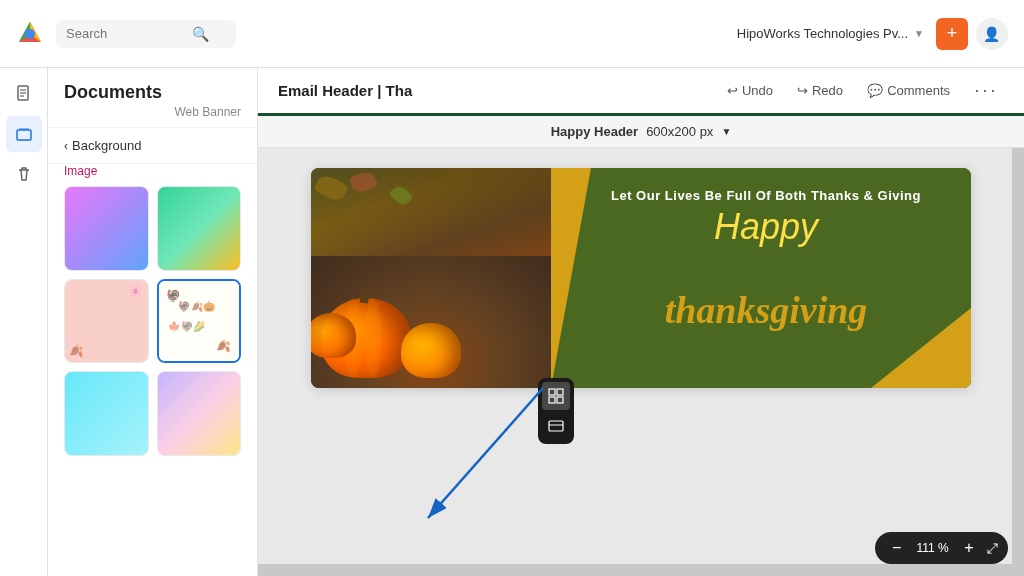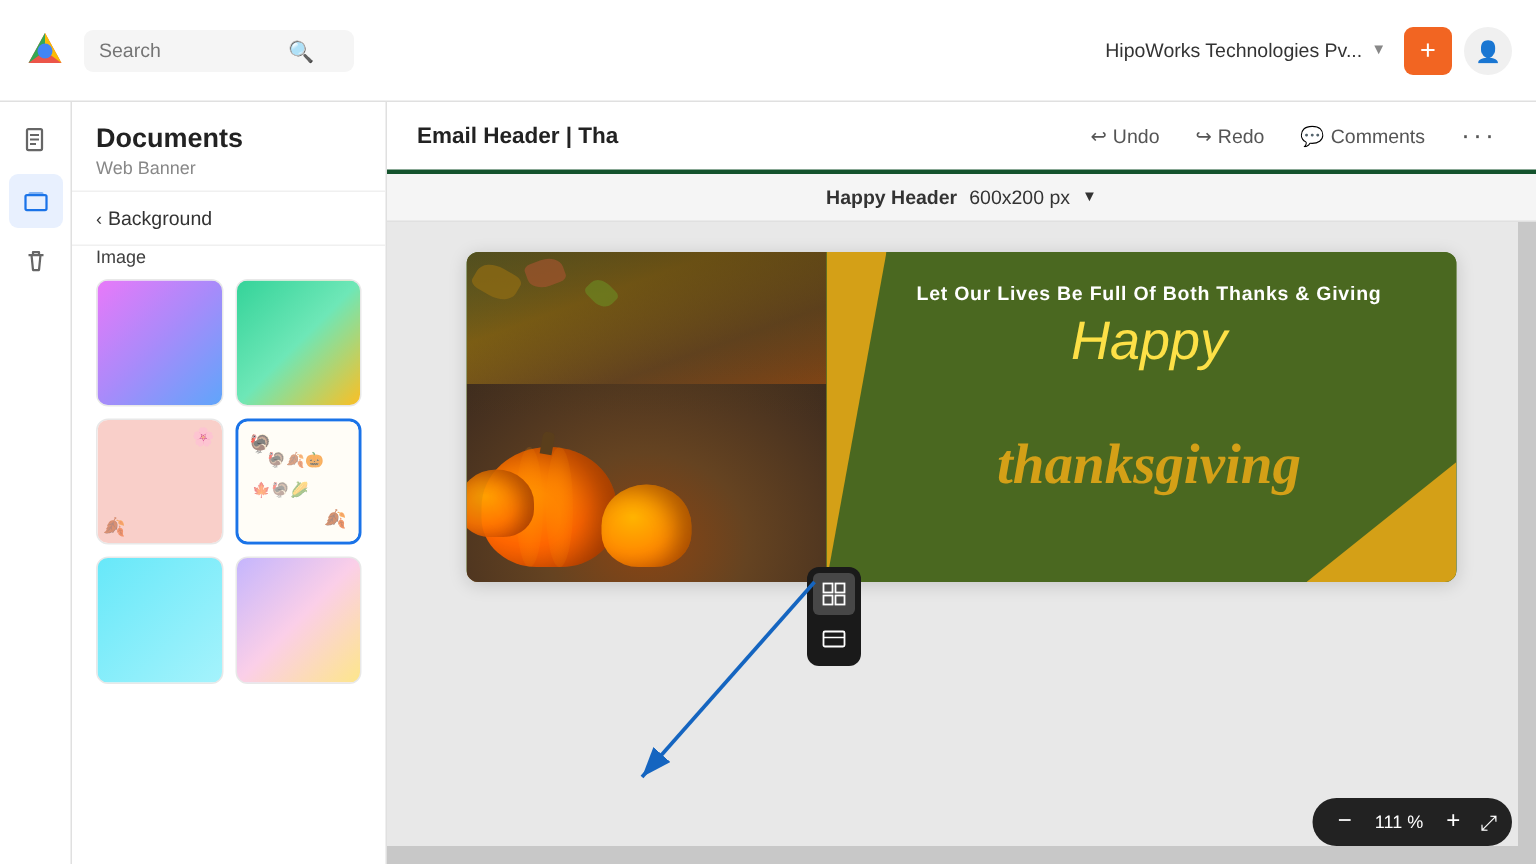--- a/index.html
+++ b/index.html
@@ -22,28 +22,28 @@
 
     
     .icon-bar { width: 48px; background: #fff; border-right: 1px solid #e0e0e0; display: flex; flex-direction: column; align-items: center; padding: 8px 0; gap: 4px; flex-shrink: 0; }
     .icon-bar-btn { width: 36px; height: 36px; border: none; background: transparent; border-radius: 6px; display: flex; align-items: center; justify-content: center; cursor: pointer; font-size: 16px; color: #666; }
     .icon-bar-btn.active { background: #e8f0fe; color: #1a73e8; }
 
     
     .sidebar { width: 210px; background: #fff; border-right: 1px solid #e0e0e0; display: flex; flex-direction: column; overflow: hidden; flex-shrink: 0; }
     .sidebar-top { padding: 14px 16px 8px; border-bottom: 1px solid #f0f0f0; }
     .sidebar-title { font-size: 18px; font-weight: 700; color: #222; }
-    .sidebar-subtitle { font-size: 12px; color: #888; margin-top: 2px; }
+    .sidebar-subtitle { font-size: 12px; color: #888; margin-top: 2px; text-align: right; }
     .sidebar-back { display: flex; align-items: center; gap: 4px; padding: 10px 16px; font-size: 13px; color: #333; cursor: pointer; border-bottom: 1px solid #f0f0f0; }
     .sidebar-back .arrow { font-size: 12px; }
     .sidebar-section { padding: 10px 16px 6px; }
     .sidebar-label { font-size: 12px; color: #888; margin-bottom: 6px; font-weight: 500; }
     .color-row { display: flex; align-items: center; gap: 8px; background: #f7f7f7; border-radius: 6px; padding: 6px 10px; margin-bottom: 10px; }
     .color-swatch { width: 18px; height: 18px; border-radius: 3px; border: 1px solid #ddd; background: #fff; flex-shrink: 0; }
-    .image-label { font-size: 12px; color: #404040; margin: 0 16px 8px; font-weight: 500; }
+    .image-label { font-size: 12px; color: #be185d; margin: 0 16px 8px; font-weight: 500; }
     .image-grid { display: grid; grid-template-columns: 1fr 1fr; gap: 8px; padding: 0 16px; overflow-y: auto; }
     .image-thumb { border-radius: 8px; overflow: hidden; aspect-ratio: 1; cursor: pointer; position: relative; border: 1px solid #e8e8e8; }
     .image-thumb.selected { border: 2px solid #1a73e8; }
 
     
     .grad-pink { background: linear-gradient(135deg, #e879f9, #a78bfa, #60a5fa); }
     .grad-green { background: linear-gradient(135deg, #34d399, #6ee7b7, #fbbf24); }
     .grad-cyan { background: linear-gradient(135deg, #67e8f9, #a5f3fc); }
     .grad-lavender { background: linear-gradient(135deg, #c4b5fd, #fbcfe8, #fde68a); }
 

